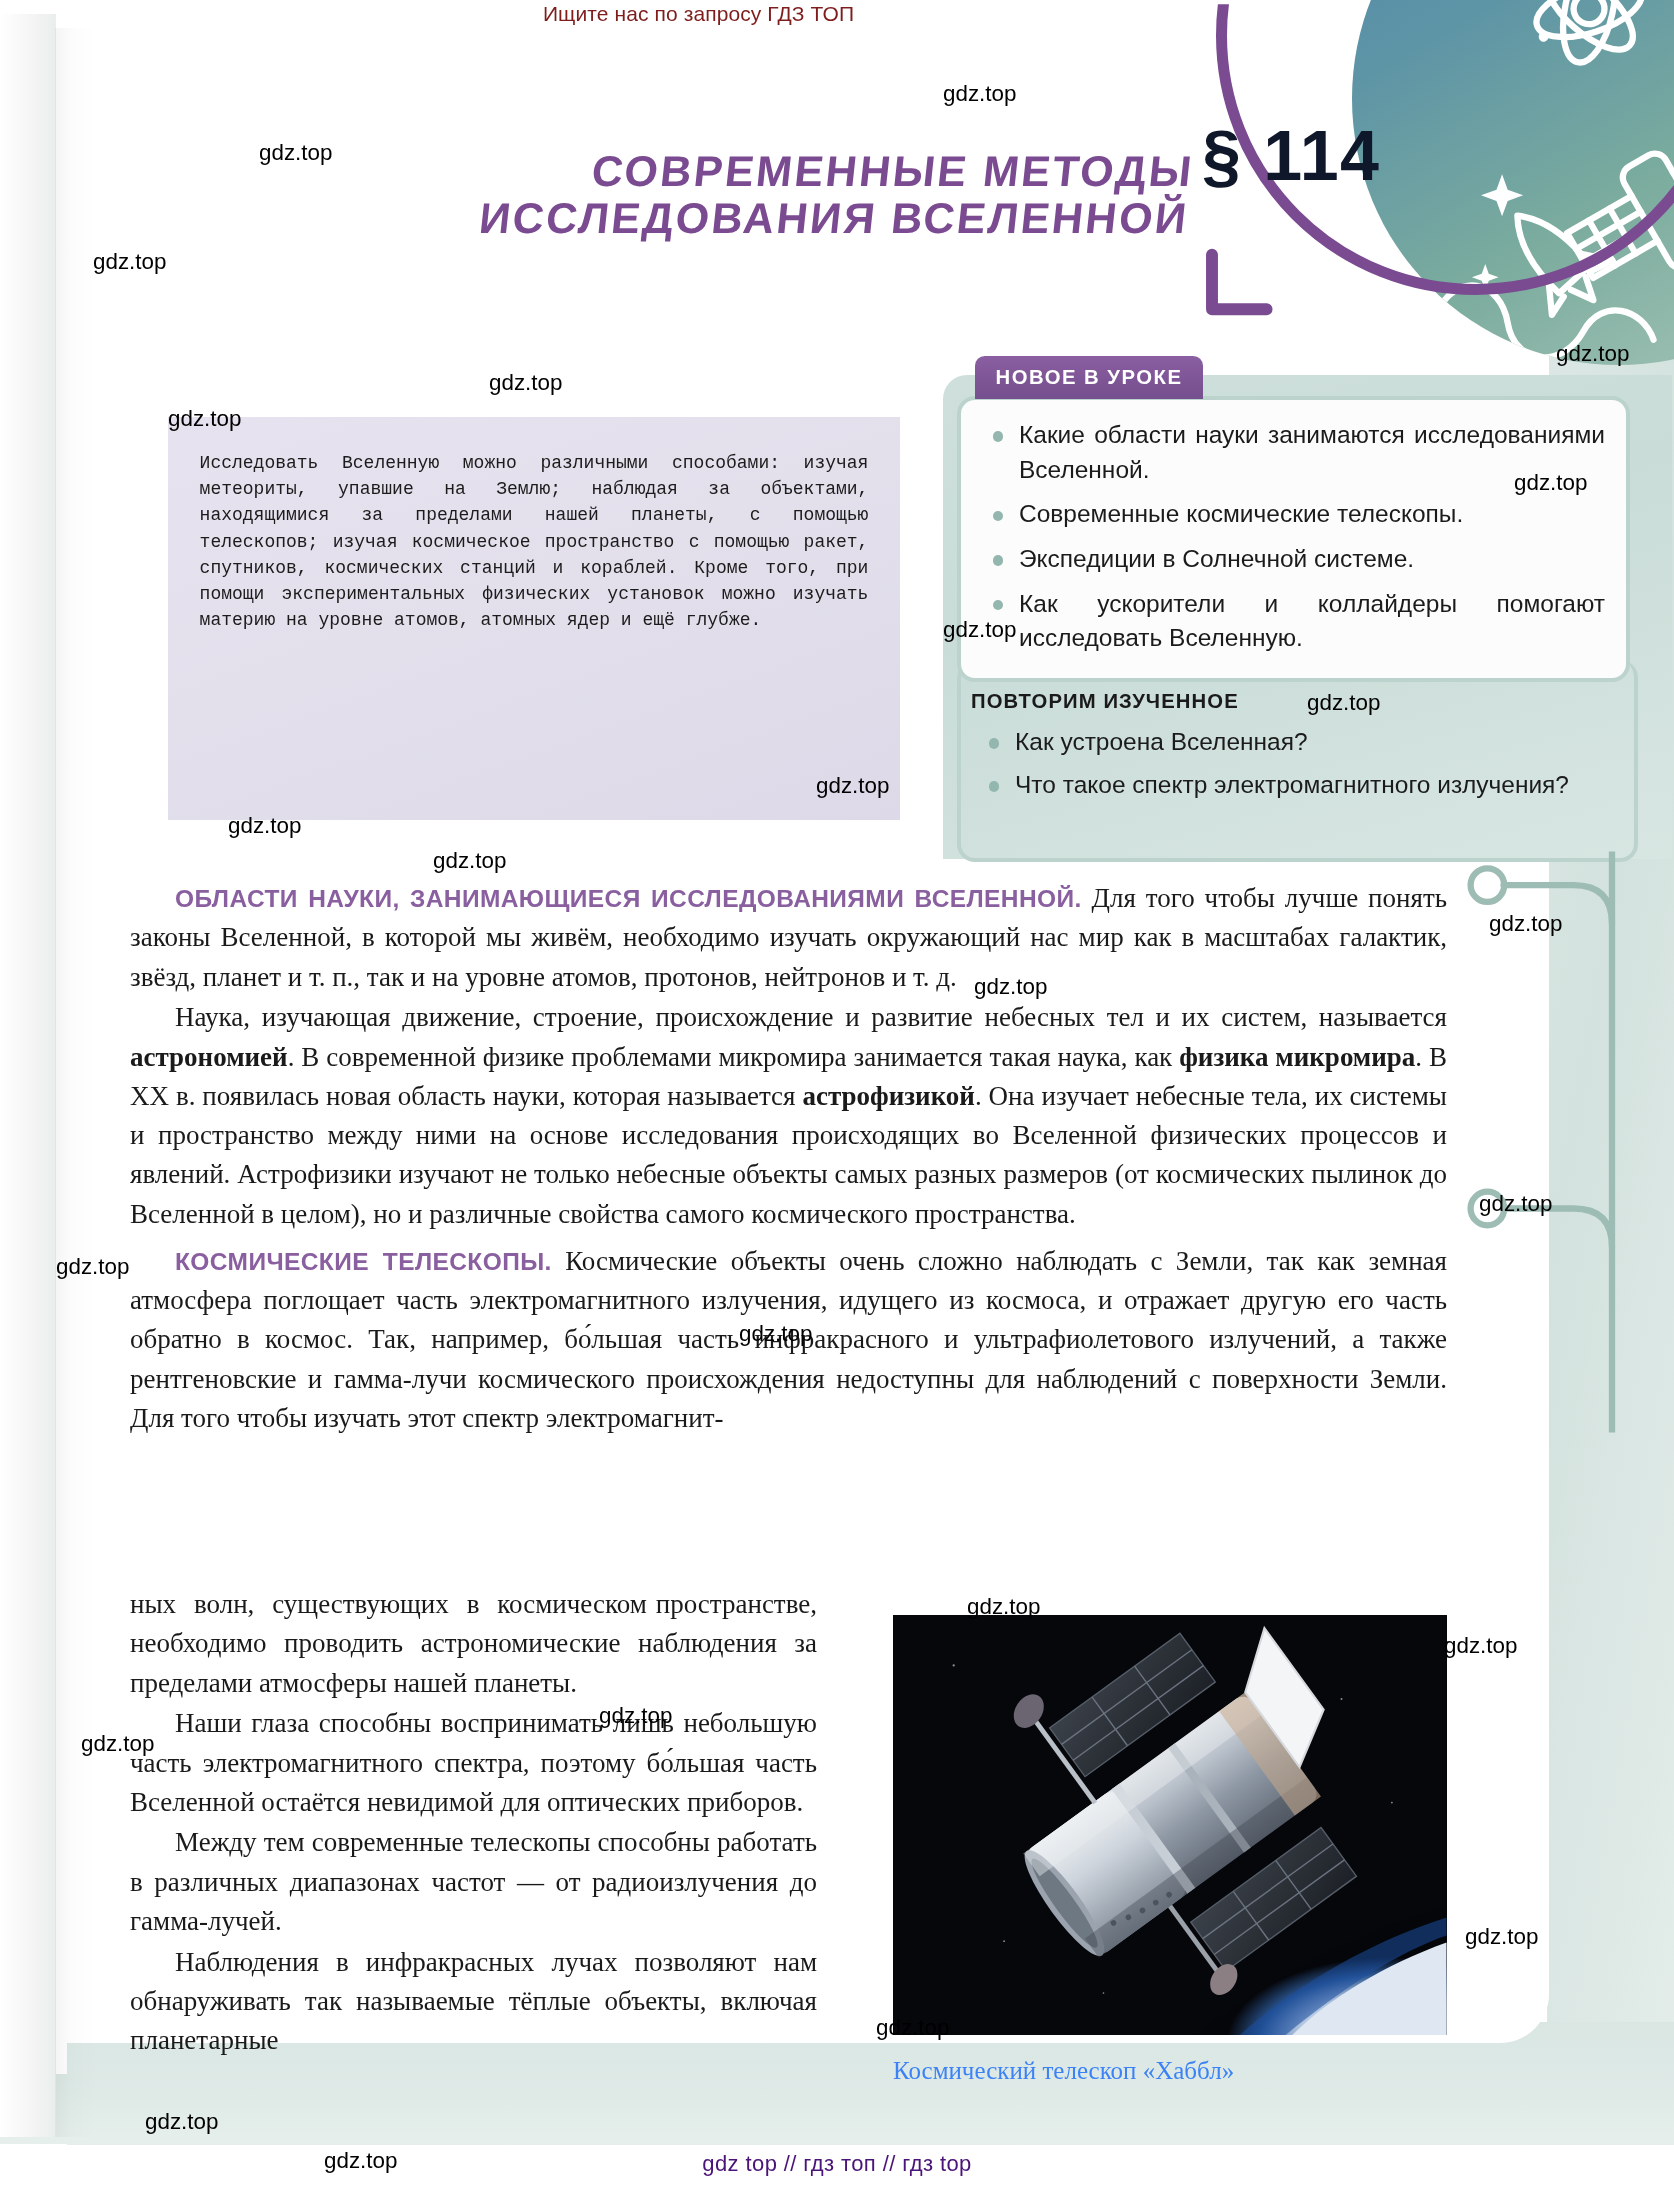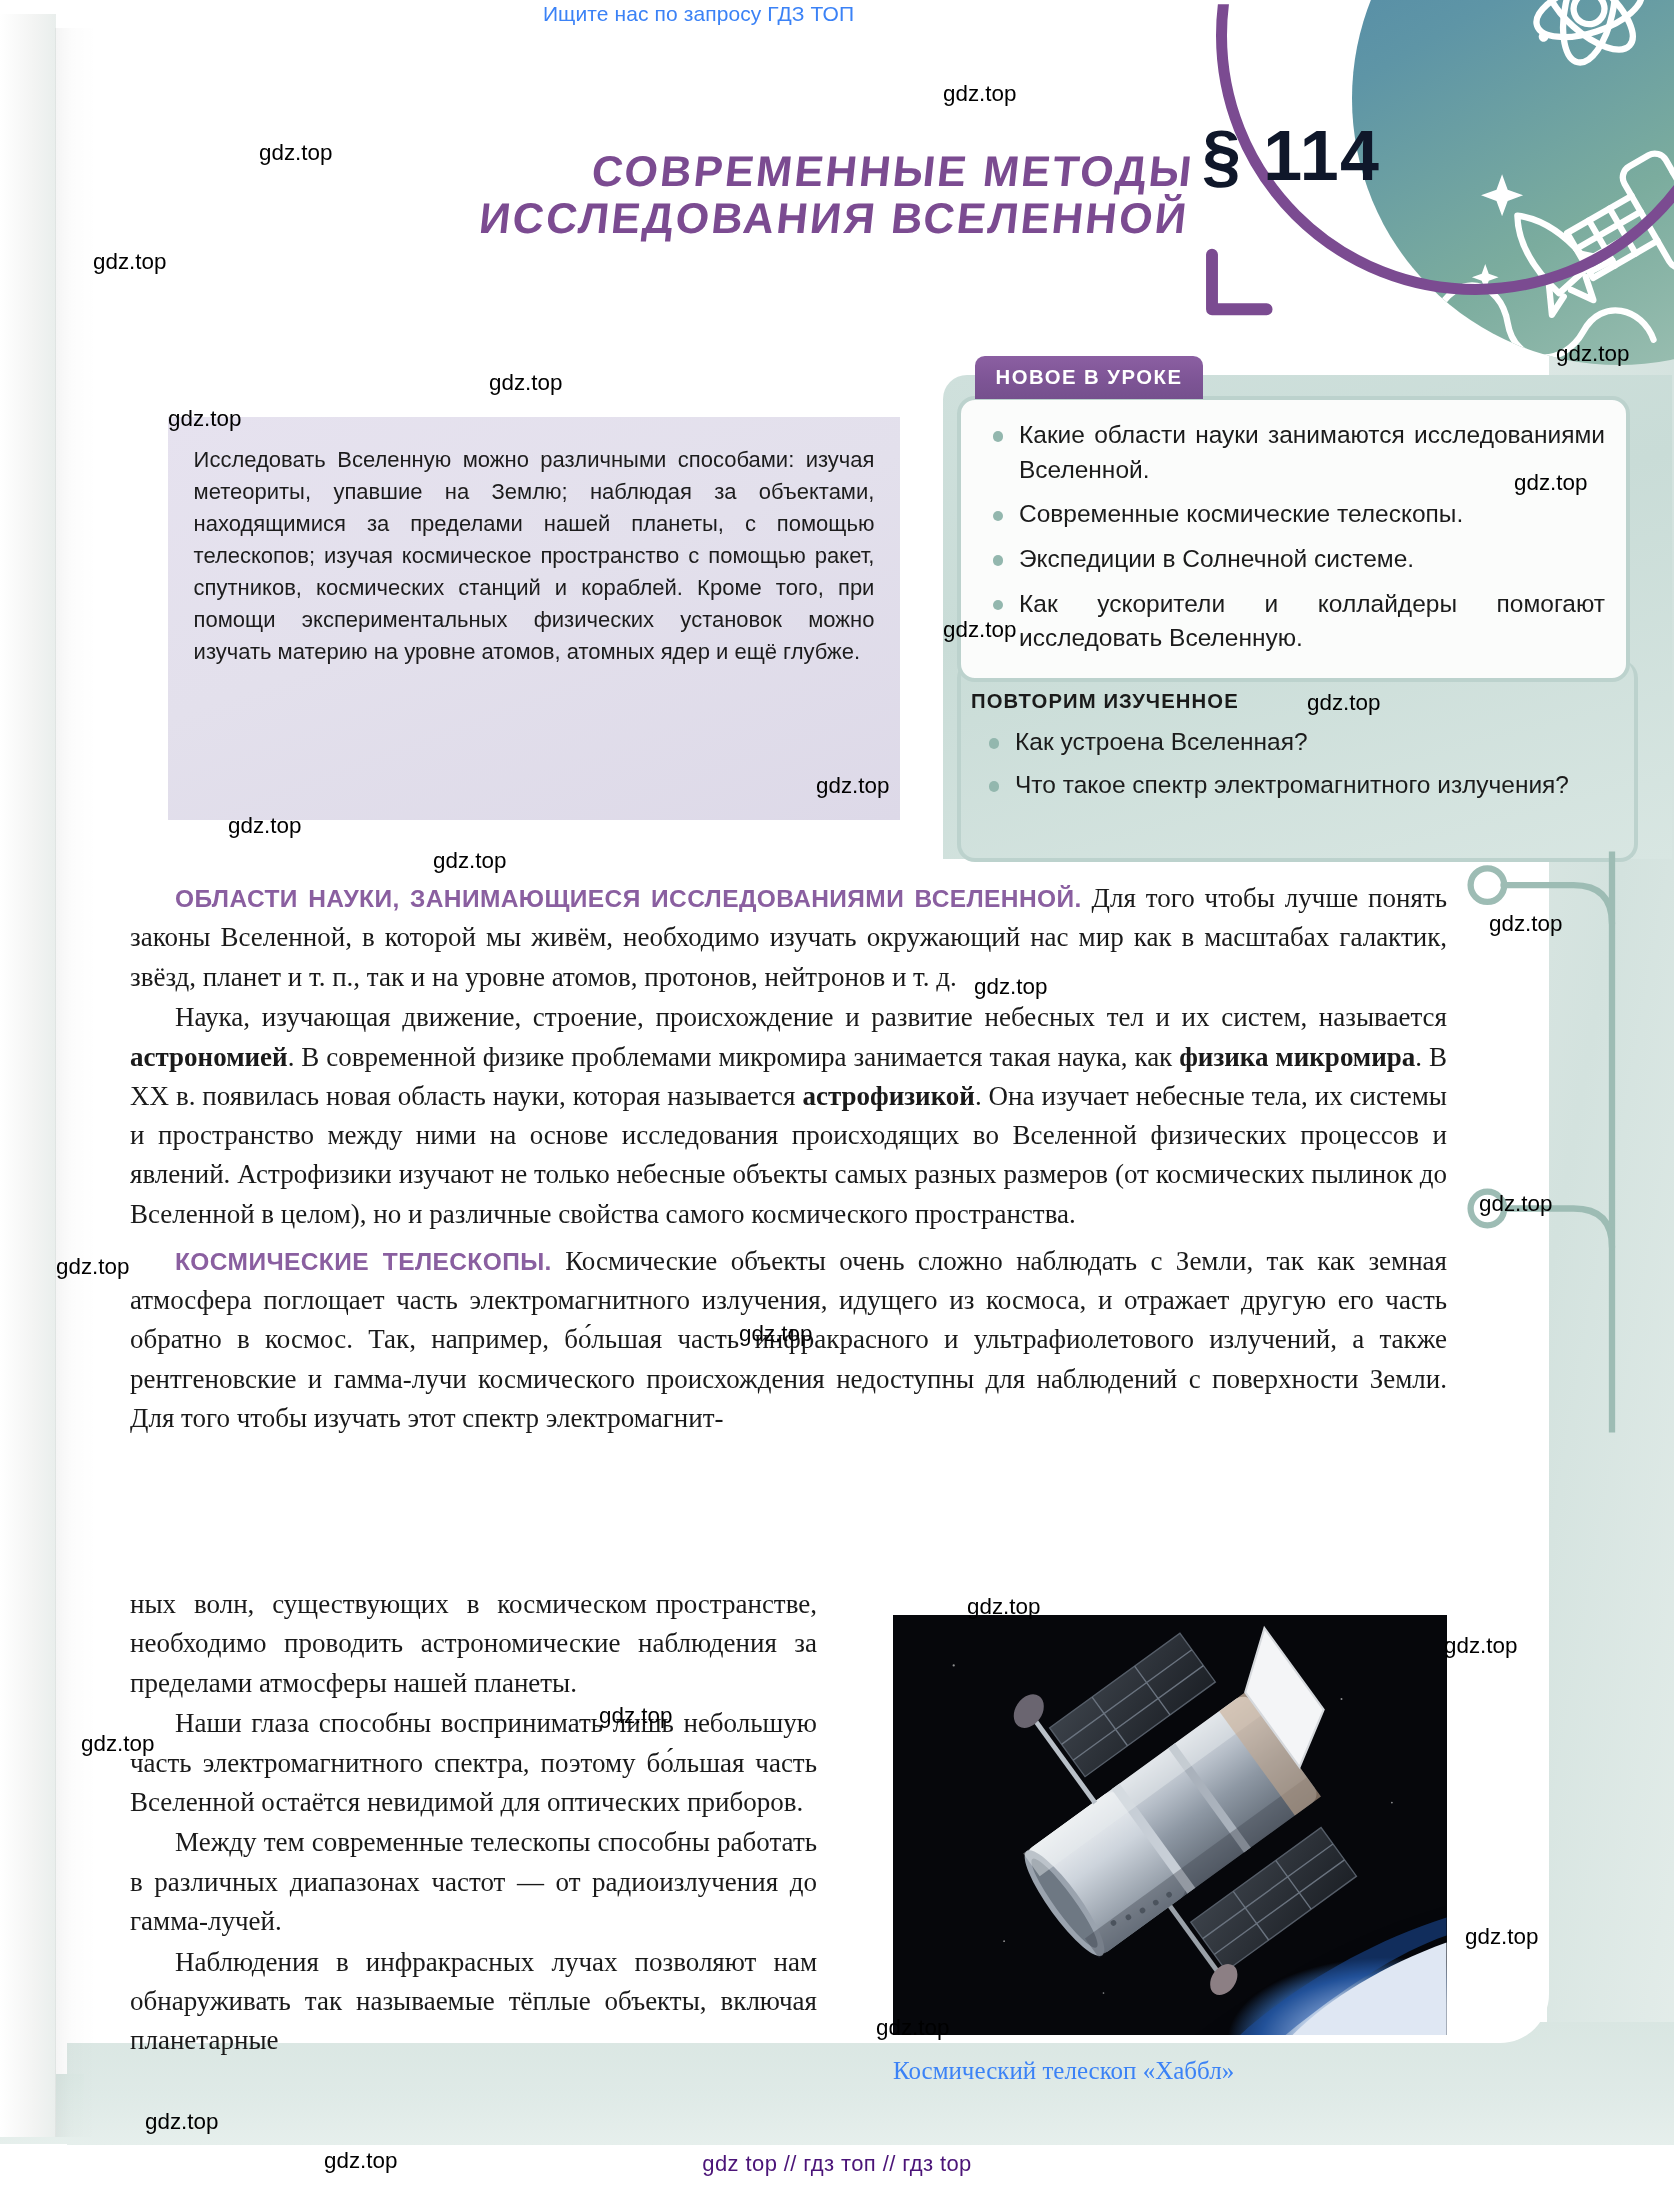--- a/index.html
+++ b/index.html
@@ -42,21 +42,21 @@
   }
   .crease2{
     position:absolute;left:0;top:14px;width:56px;height:2123px;
     background:linear-gradient(90deg,#ffffff 0%,#f3f4f3 60%,#e9eeec 100%);
   }
 
   
   .top-promo{
     position:absolute;left:0;top:2.1px;width:1397px;text-align:center;
     font-family:"Liberation Sans", sans-serif;
-    font-size:21px;font-weight:400;color:#3b82f6;letter-spacing:0.1px;
+    font-size:21px;font-weight:400;color:#7f1d1d;letter-spacing:0.1px;
     z-index:60;
   }
 
   
   .footer{
     position:absolute;left:0;top:2151px;width:1674px;text-align:center;
     font-family:"Liberation Sans", sans-serif;
     font-size:22px;color:#4b1478;letter-spacing:0.4px;z-index:60;
   }
 
@@ -100,23 +100,23 @@
     z-index:20;
   }
 
   
   .intro-box{
     position:absolute;left:168px;top:417px;width:732px;height:403px;
     background:linear-gradient(160deg,#e6e2ef 0%,#e3e0ec 45%,#ddd9e8 100%);
     z-index:15;
   }
   .intro-box p{
-    margin:6px;padding:21px 19.6px 0 19.6px;
-    font-family:Liberation Sans, sans-serif;
-    font-size:22px;line-height:1.455;color:#1c1c1c;
+    margin:12px;padding:21px 19.6px 0 19.6px;
+    font-family:Liberation Mono, monospace;
+    font-size:18px;line-height:1.455;color:#1c1c1c;
     text-align:justify;text-justify:inter-word;
     hyphens:manual;
   }
 
   
   .panel-wrap{position:absolute;left:943px;top:350px;width:729px;height:505px;z-index:14;}
   .panel-bg{
     position:absolute;left:0;top:24.5px;width:729px;height:484px;
     background:linear-gradient(165deg,#cfe0dc 0%,#c9dcd7 40%,#d8e6e2 100%);
     border-top-left-radius:24px;

